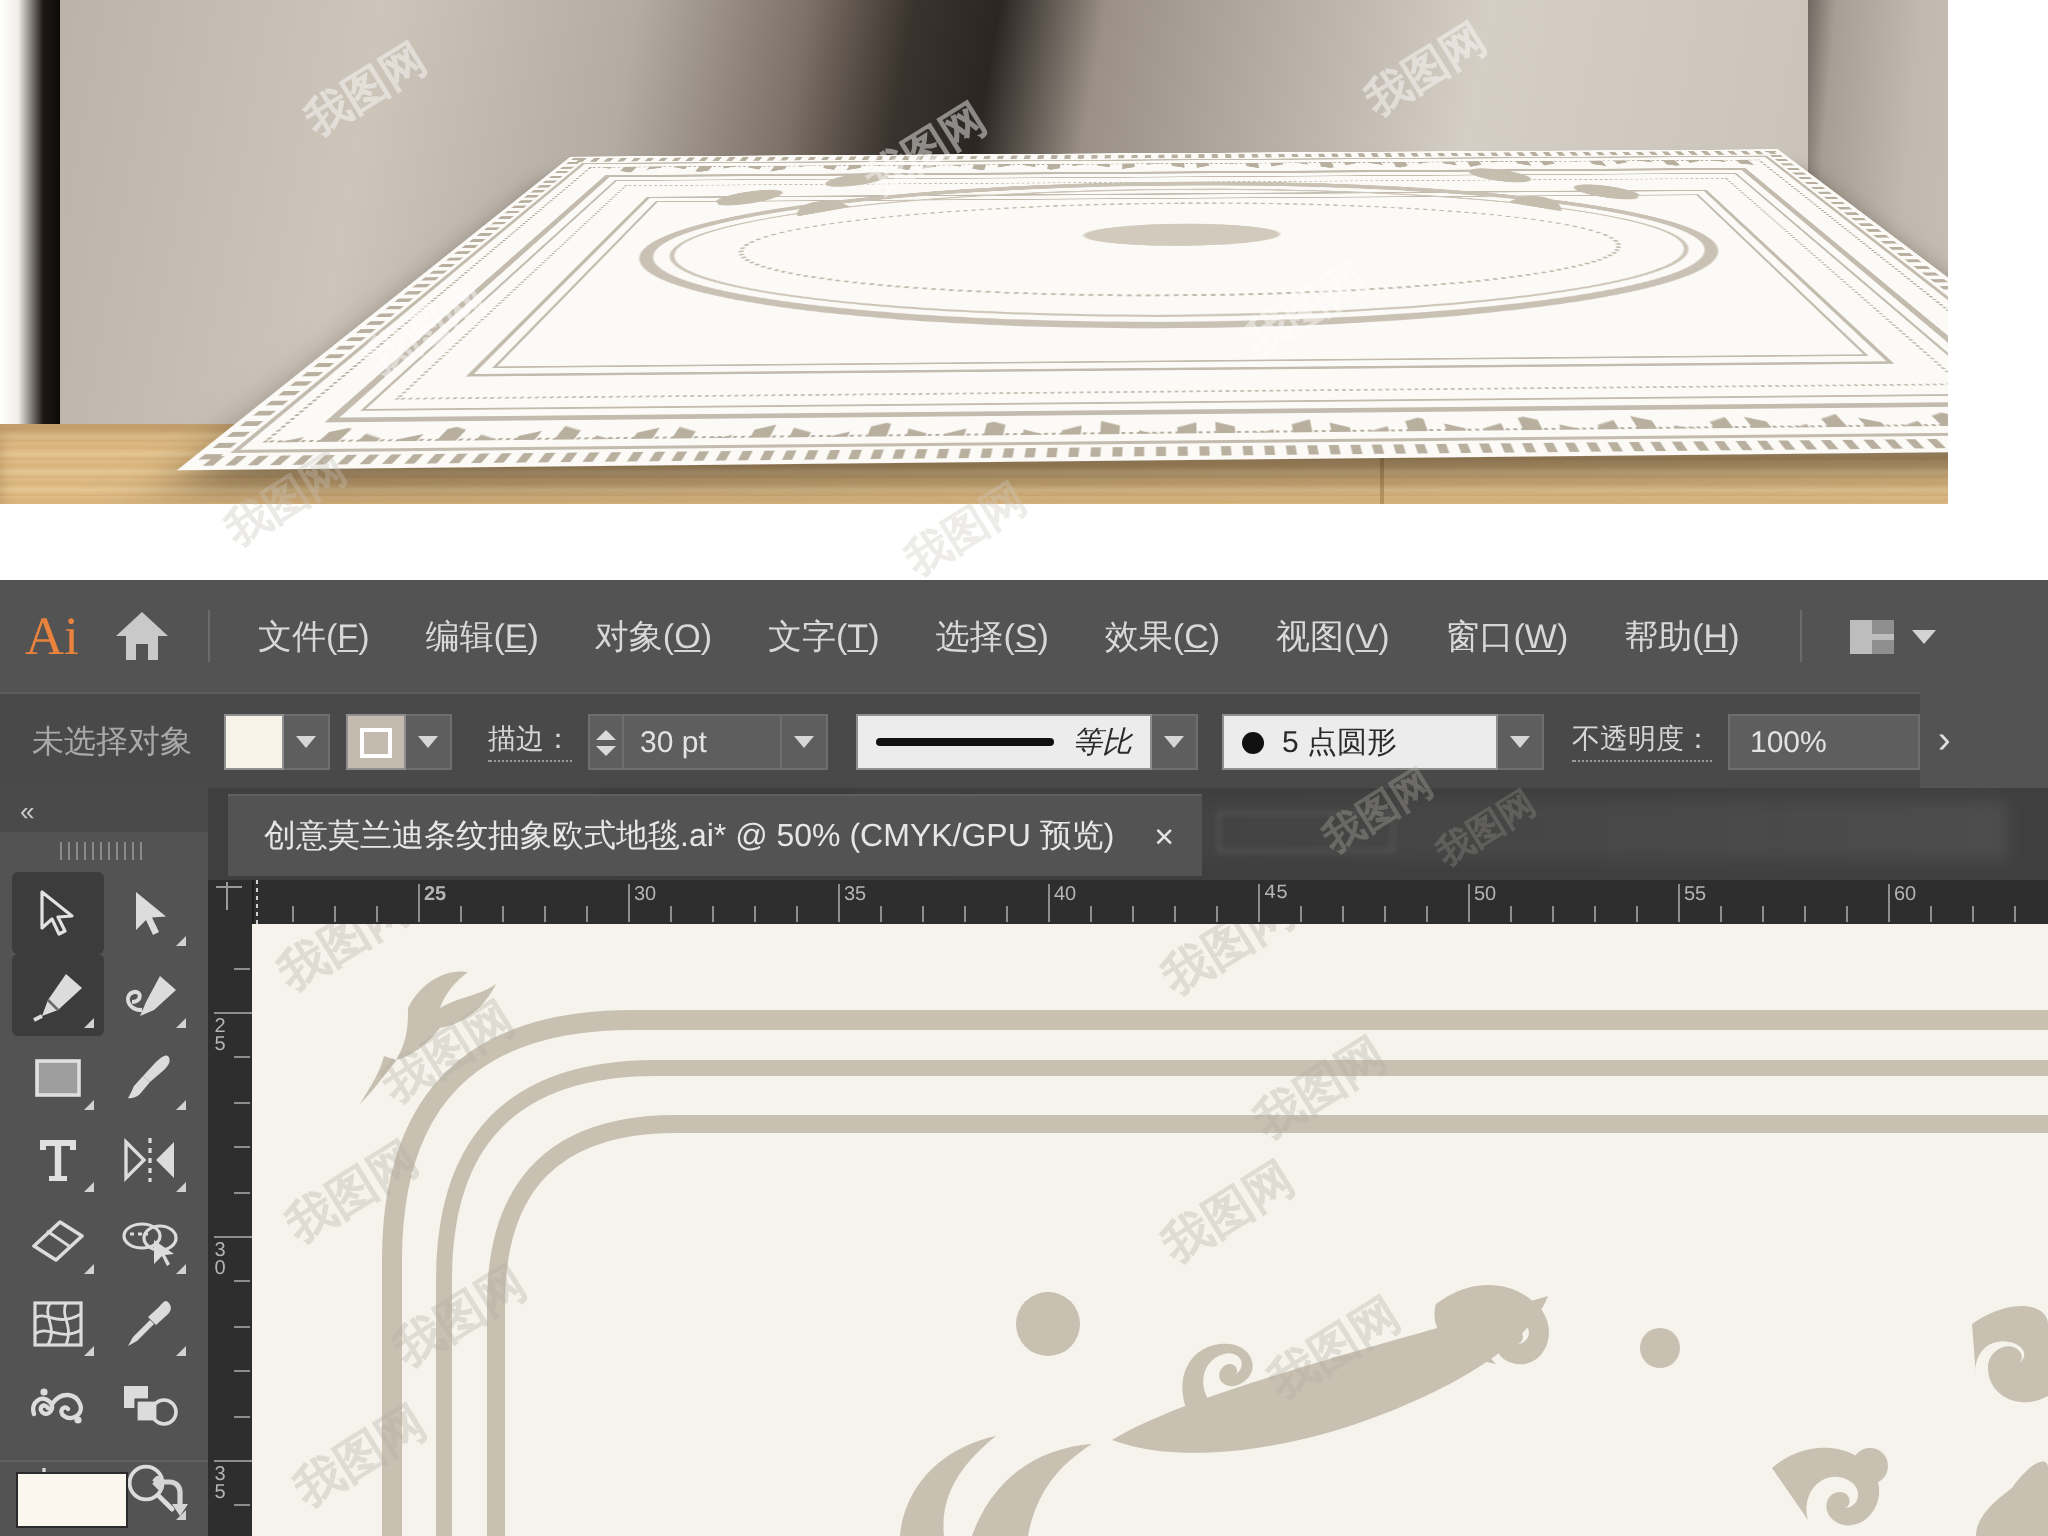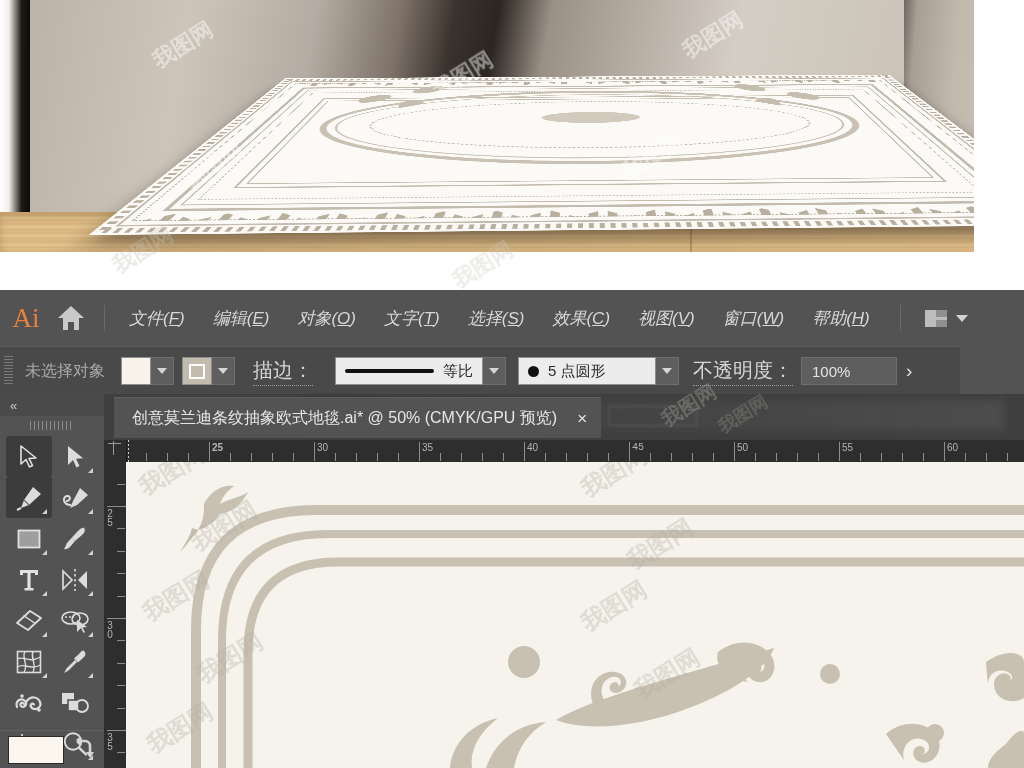--- a/index.html
+++ b/index.html
@@ -76,21 +76,21 @@
            display:flex;align-items:center;}
   .ai-logo{width:48px;text-align:center;color:#e8823c;font-size:27px;font-weight:400;
            font-family:"Liberation Serif","DejaVu Serif",serif;letter-spacing:0px;padding-left:4px;box-sizing:border-box;}
   .home-btn{width:46px;display:flex;align-items:center;justify-content:center;}
   .home-ico{width:26px;height:24px;position:relative;}
   .home-ico:before{content:"";position:absolute;left:0;top:0;width:0;height:0;
      border-left:13px solid transparent;border-right:13px solid transparent;border-bottom:12px solid #c9c9c9;}
   .home-ico:after{content:"";position:absolute;left:5px;top:11px;width:16px;height:13px;background:#c9c9c9;}
   .home-door{position:absolute;left:10px;top:16px;width:6px;height:8px;background:#535353;z-index:3;}
   .mb-sep{width:1px;height:26px;background:#6b6b6b;margin:0 10px;}
-  .menus{display:flex;align-items:center;gap:0px;font-style:italic;}
+  .menus{display:flex;align-items:center;gap:0px;}
   .menu-item{color:#d8d8d8;font-size:17px;padding:4px 14px;cursor:default;white-space:nowrap;}
   .mnem{text-decoration:underline;}
   .ws-switch{display:flex;align-items:center;gap:9px;margin-left:14px;}
   .ws-ico{width:22px;height:17px;background:#bdbdbd;position:relative;}
   .ws-ico:before{content:"";position:absolute;right:0;top:0;width:11px;height:7px;background:#8f8f8f;}
   .ws-ico:after{content:"";position:absolute;right:0;bottom:0;width:11px;height:7px;background:#8f8f8f;}
   .chev{width:0;height:0;border-left:6px solid transparent;border-right:6px solid transparent;border-top:7px solid #d3d3d3;}
 
   
   .ctrlbar{position:absolute;left:0;top:346px;width:960px;height:48px;background:#494949;
@@ -99,21 +99,21 @@
         background:repeating-linear-gradient(180deg,#7a7a7a 0 1px,transparent 1px 3px);}
   .no-sel{color:#a9a9a9;font-size:16px;padding:0 16px 0 6px;white-space:nowrap;}
   .swatch-group{display:flex;align-items:center;margin-right:8px;}
   .sw-fill{width:28px;height:26px;background:#f7f3e8;border:1px solid #8e8e8e;}
   .sw-stroke{width:28px;height:26px;background:#c3bbae;border:1px solid #8e8e8e;
              display:flex;align-items:center;justify-content:center;}
   .sw-stroke i{display:block;width:12px;height:11px;border:2px solid #ffffff;background:#c3bbae;}
   .dd{width:22px;height:26px;background:#5e5e5e;border:1px solid #6e6e6e;border-left:none;
       display:flex;align-items:center;justify-content:center;}
   .dd .c{width:0;height:0;border-left:5px solid transparent;border-right:5px solid transparent;border-top:6px solid #d6d6d6;}
-  .lbl{color:#d5d5d5;font-size:20px;white-space:nowrap;border-bottom:1px dotted #9a9a9a;padding-bottom:1px;margin:0 8px 0 10px;}
+  .lbl{color:#d5d5d5;font-size:14px;white-space:nowrap;border-bottom:1px dotted #9a9a9a;padding-bottom:1px;margin:0 8px 0 10px;}
   .spin{width:16px;height:26px;background:#5e5e5e;border:1px solid #6e6e6e;border-right:none;
         display:flex;flex-direction:column;align-items:center;justify-content:center;gap:3px;}
   .spin .up{width:0;height:0;border-left:5px solid transparent;border-right:5px solid transparent;border-bottom:5px solid #dadada;}
   .spin .dn{width:0;height:0;border-left:5px solid transparent;border-right:5px solid transparent;border-top:5px solid #dadada;}
   .fld{height:26px;background:#5e5e5e;border:1px solid #6e6e6e;color:#e3e3e3;font-size:15px;
        display:flex;align-items:center;padding:0 8px;font-family:"Liberation Sans",sans-serif;white-space:nowrap;}
   .combo{height:26px;background:#ececec;border:1px solid #8e8e8e;color:#2a2a2a;font-size:15px;
          display:flex;align-items:center;padding:0 9px;gap:9px;white-space:nowrap;}
   .profline{width:98px;height:4px;background:#111;border-radius:2px;}
   .capdot{width:11px;height:11px;border-radius:50%;background:#111;}
@@ -258,22 +258,32 @@
     <div class="swatch-group">
       <div class="sw-stroke">
           <i></i>
         </div>
       <div class="dd">
           <span class="c"></span>
         </div>
     </div>
 
     <div class="lbl">描边：</div>
-
-    <div style="display:flex;align-items:flex-start;margin-left:14px;">
+    <div style="display:flex;align-items:center;">
+      <div class="spin">
+          <span class="up"></span>
+          <span class="dn"></span>
+        </div>
+      <div class="fld" style="width:62px;">30 pt</div>
+      <div class="dd">
+          <span class="c"></span>
+        </div>
+    </div>
+
+    <div style="display:flex;align-items:flex-start;margin-left:14px;font-style:italic;">
       <div class="combo" style="width:128px;">
         <span class="profline"></span>
         <span>等比</span>
       </div>
       <div class="dd">
           <span class="c"></span>
         </div>
     </div>
 
     <div style="display:flex;align-items:center;margin-left:12px;">

